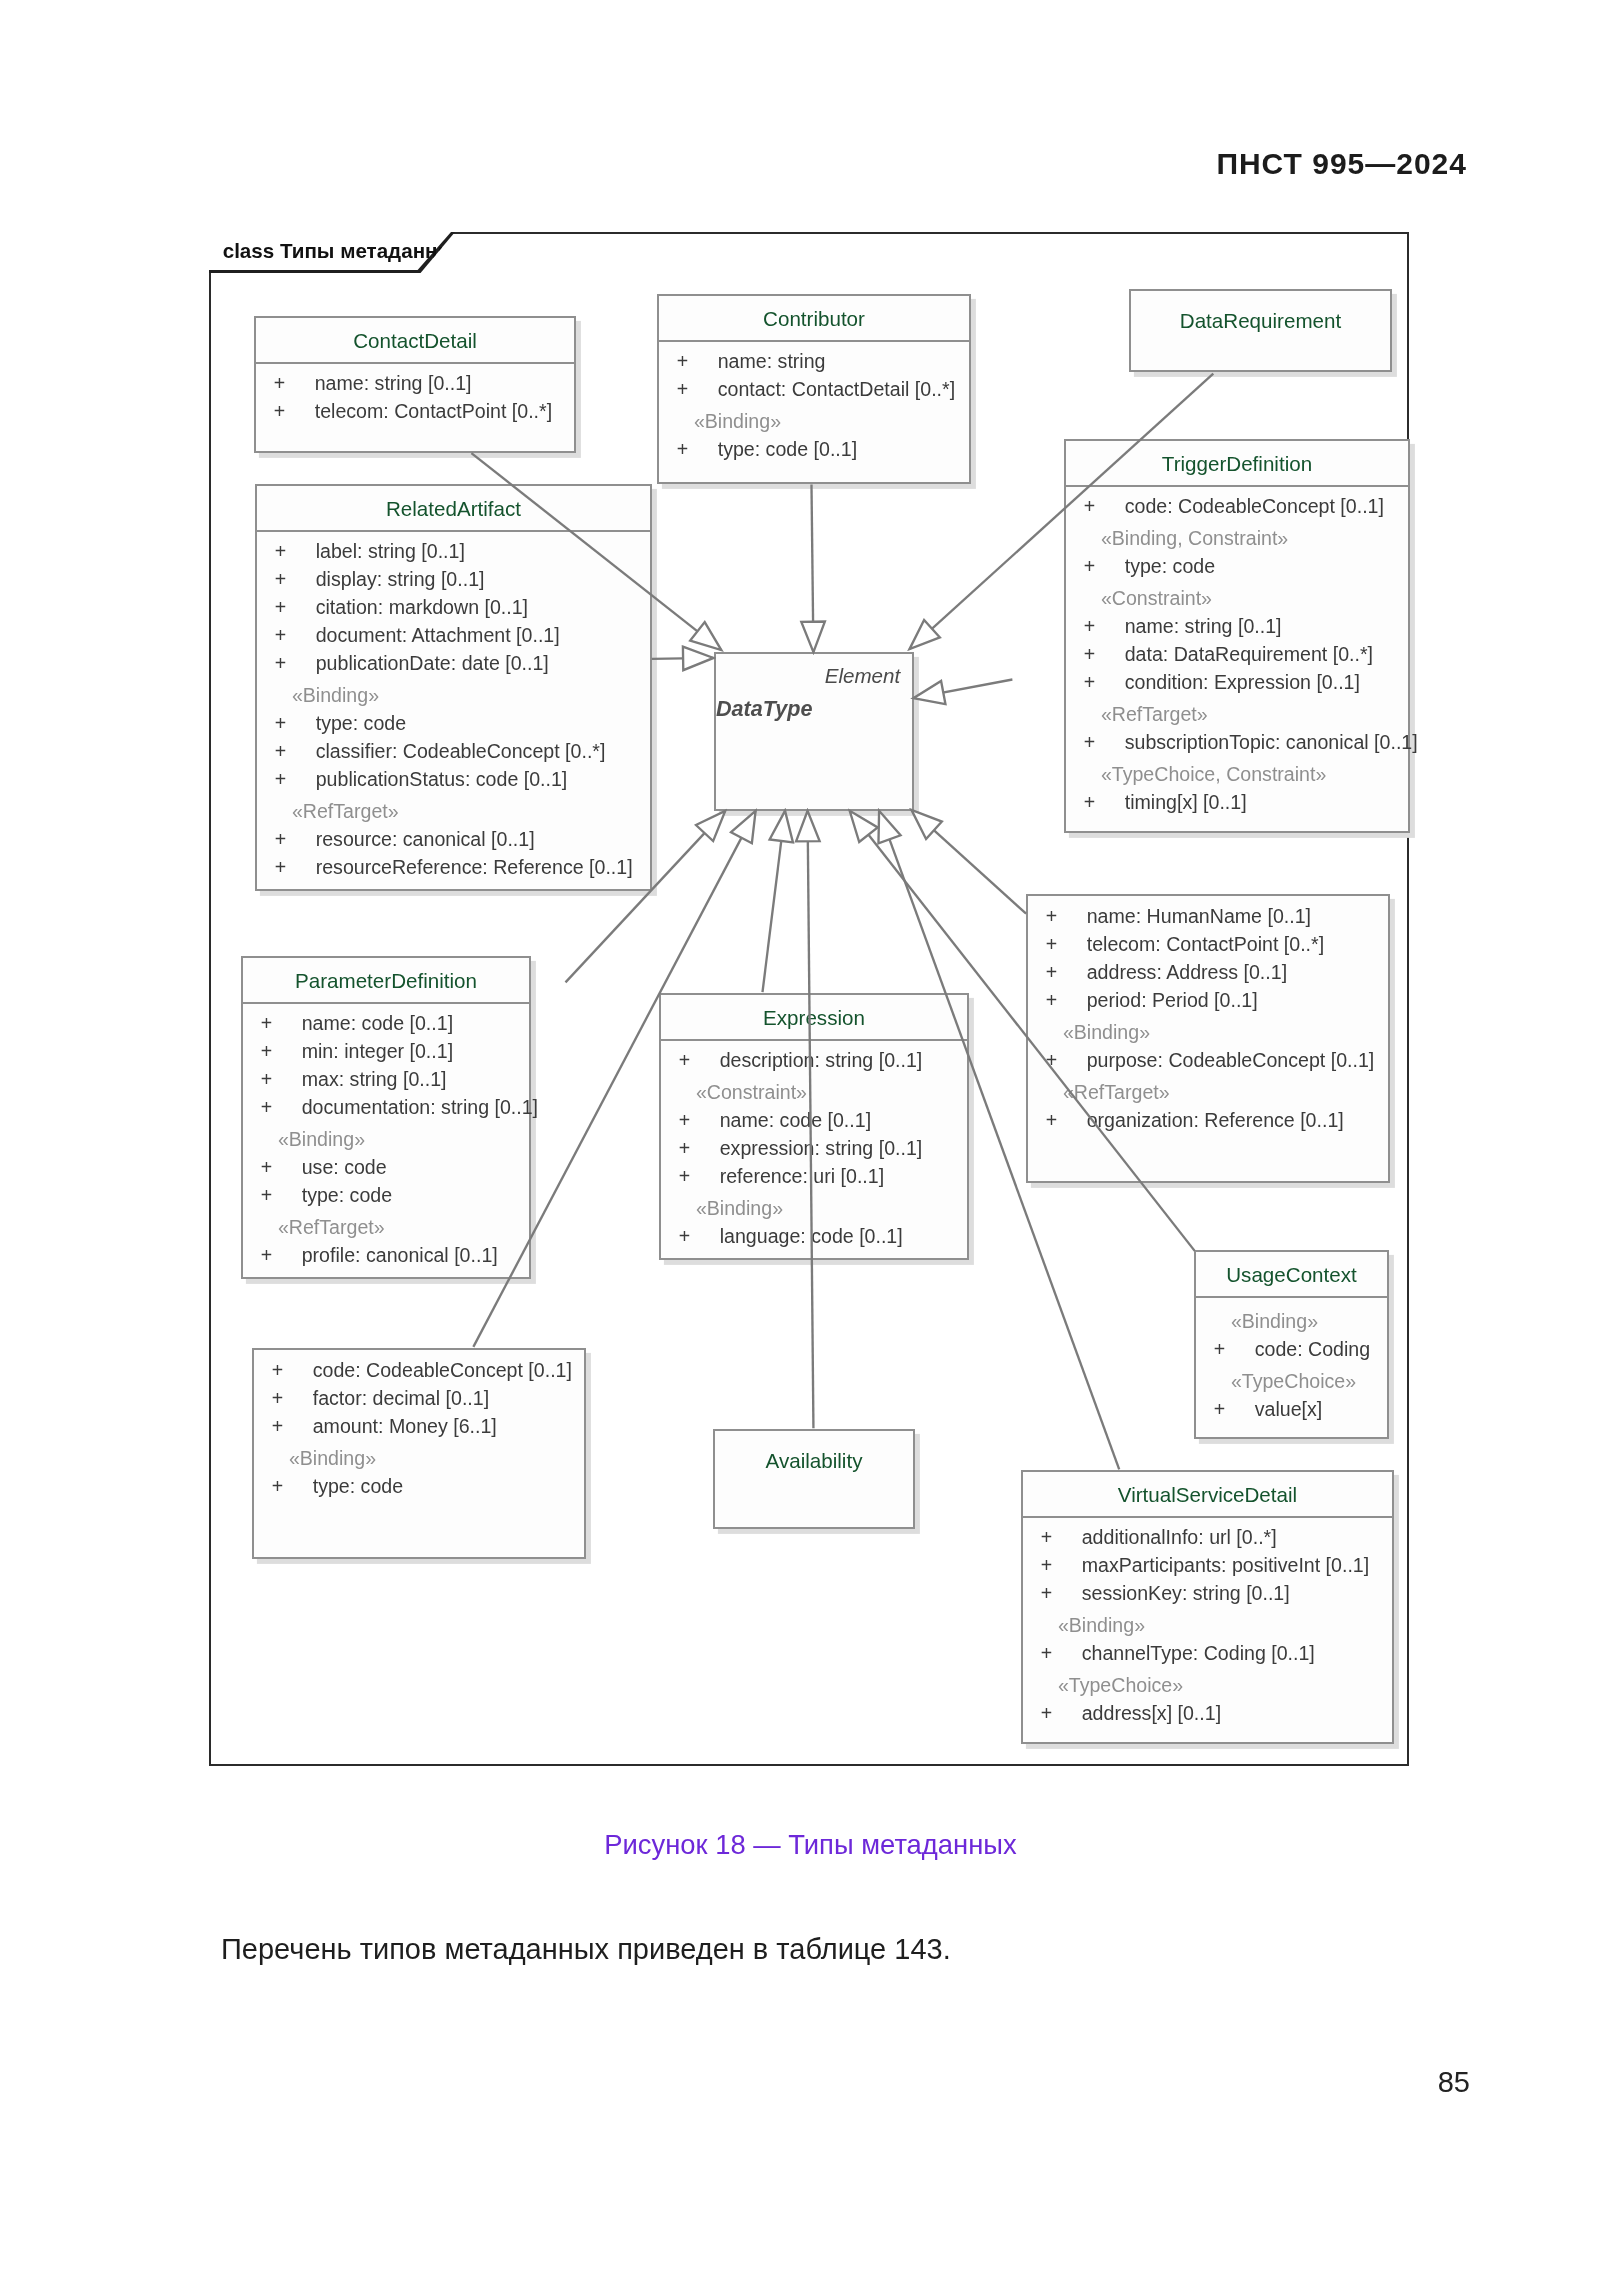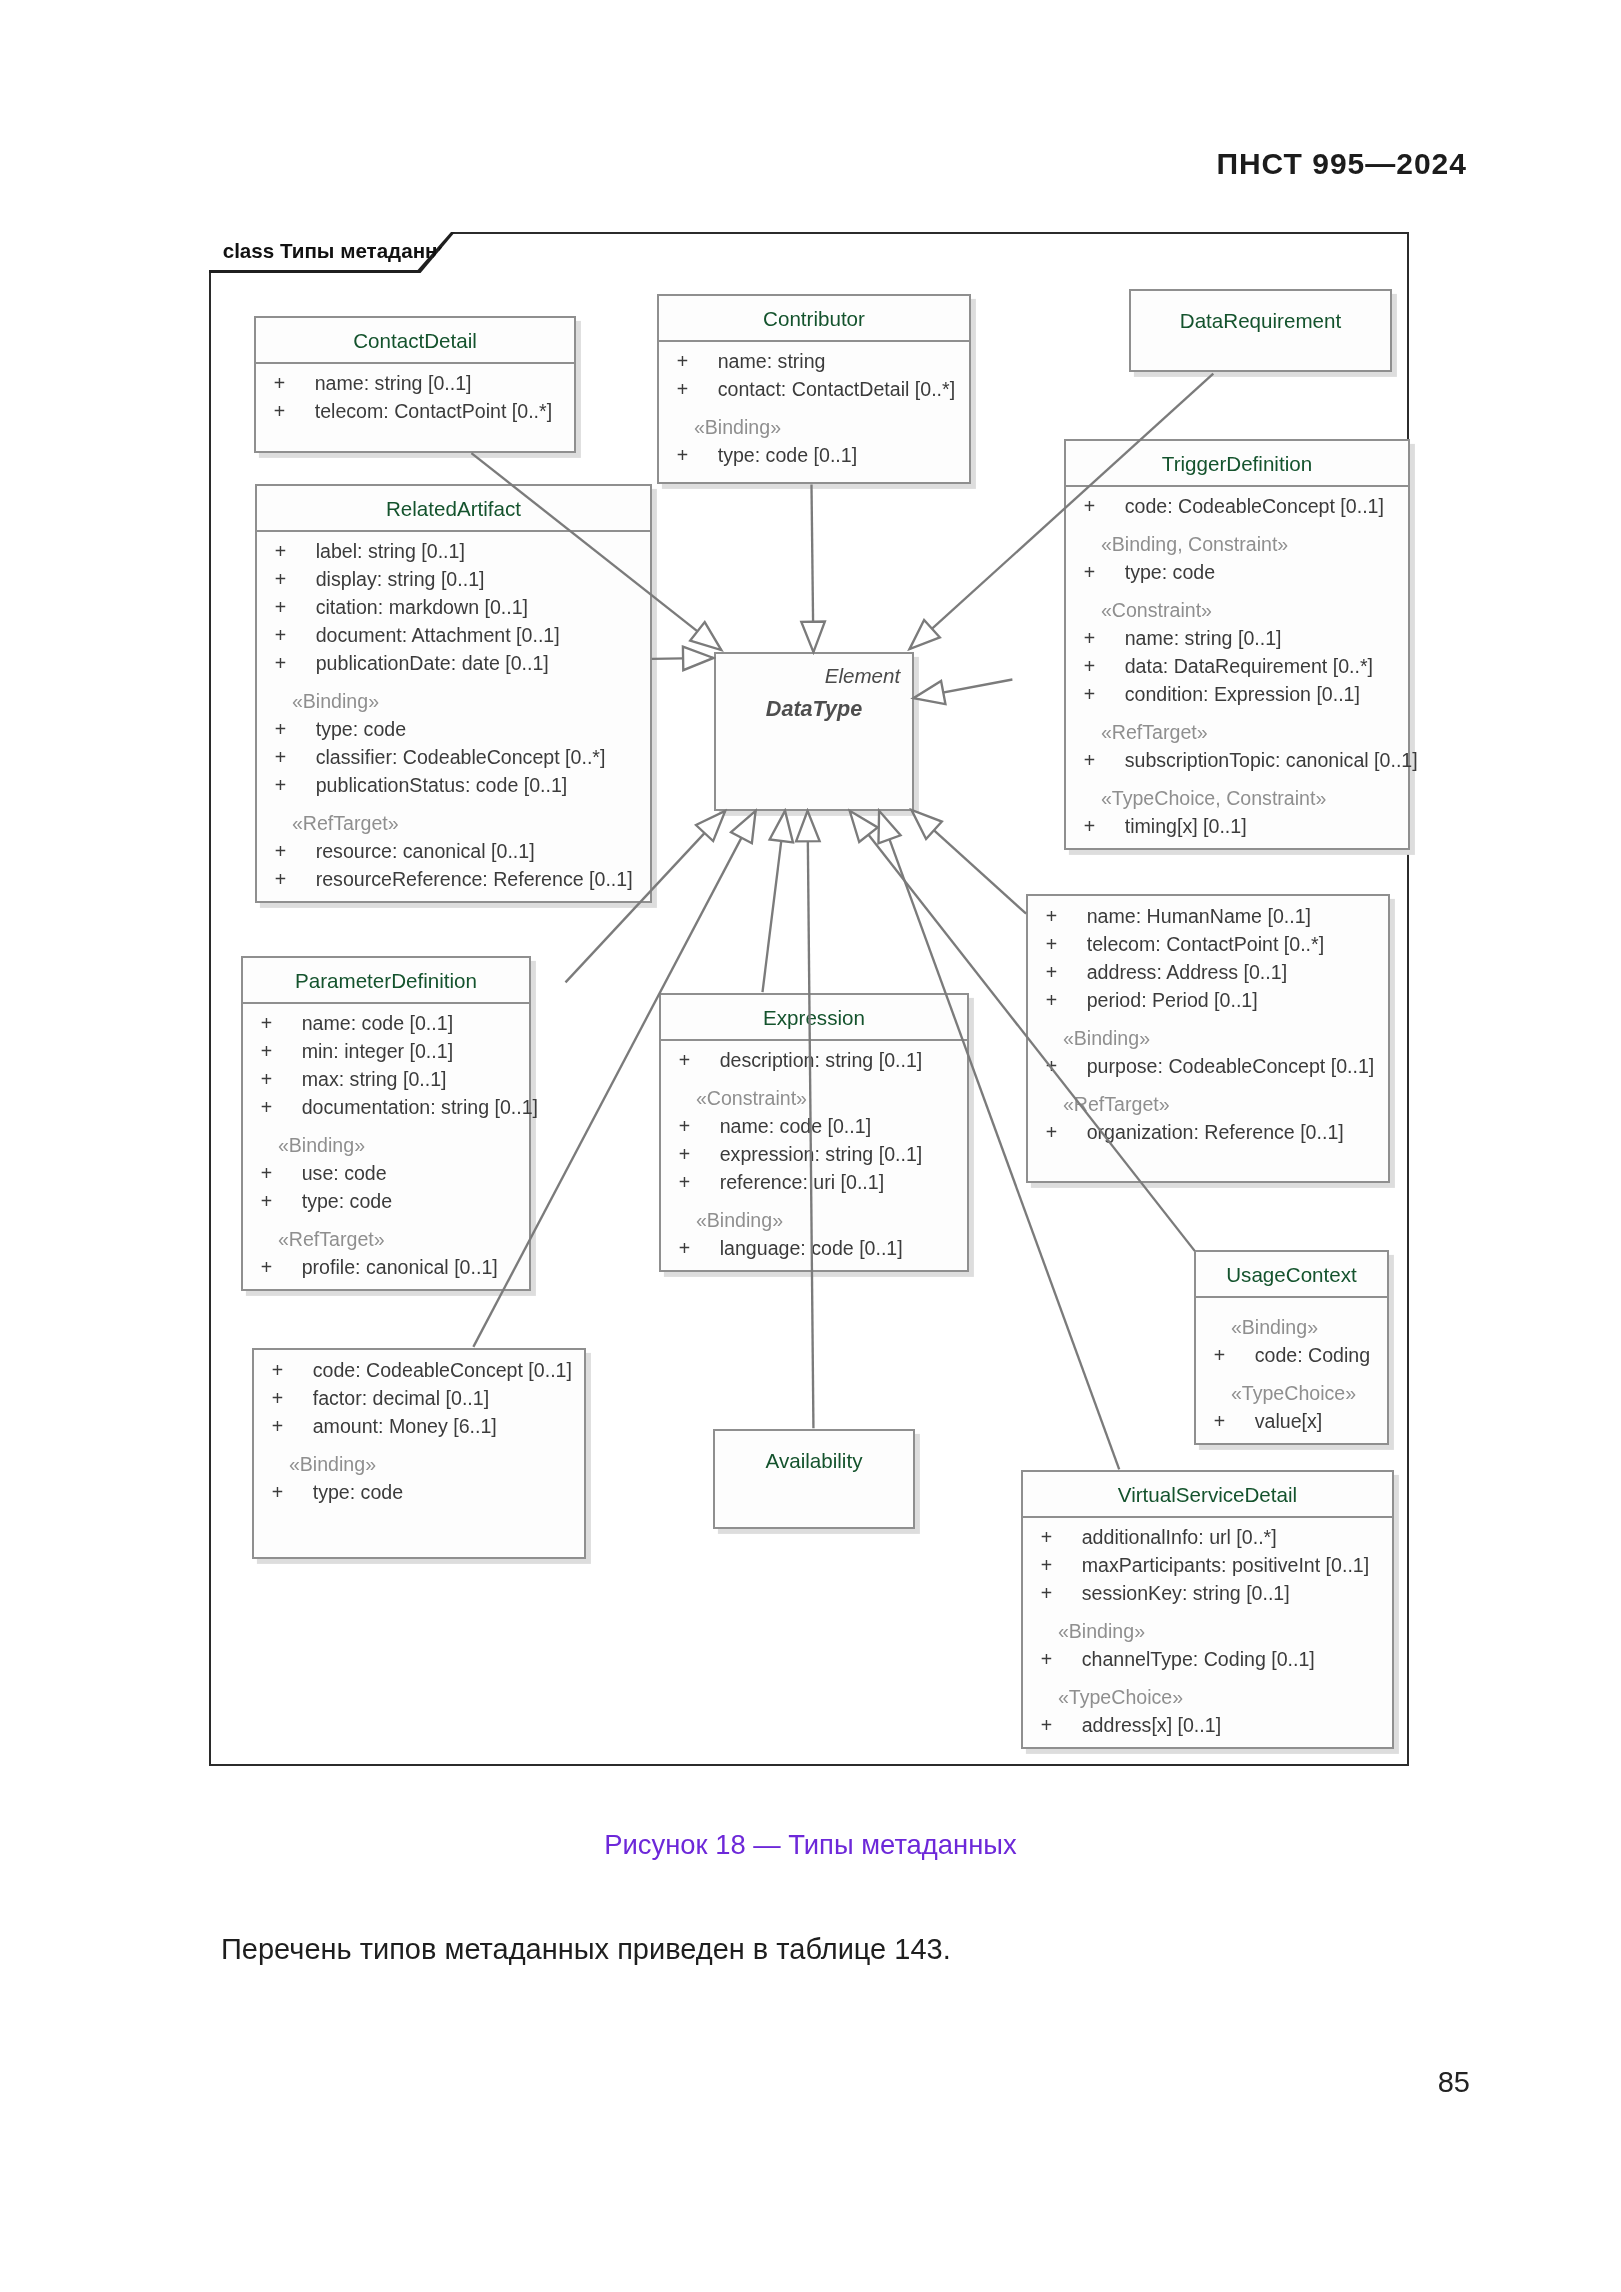--- a/index.html
+++ b/index.html
@@ -37,21 +37,21 @@
   }
   .cbox .title {
     text-align:center; font-weight:normal; color:#14532d; font-size:20.6px;
     padding:10.8px 5.9px 8.8px; border-bottom:2px solid #8f8f8f; white-space:nowrap;
   }
   .cbox.no-divider .title { border-bottom:none; }
   .rows { padding:5.9px 7.8px 7.8px 5.9px; }
   .row { font-size:19.6px; color:#3b3b3b; line-height:28px; white-space:nowrap; }
   .row.attr { display:flex; }
   .row.attr .plus { width:41px; padding-left:11.8px; flex:none; }
-  .row.stereo { color:#8f8f8f; padding-left:29px; margin-top:10px; }
+  .row.stereo { color:#8f8f8f; padding-left:29px; margin-top:4px; }
   
   #box-contact-detail        { left:254px;  top:316px;  width:322px; min-height:137px; }
   #box-contributor           { left:657px;  top:294px;  width:314px; min-height:190px; }
   #box-data-requirement      { left:1129px; top:289px;  width:263px; height:83px; }
   #box-trigger-definition    { left:1064px; top:439px;  width:346px; min-height:394px; }
   #box-related-artifact      { left:255px;  top:484px;  width:397px; min-height:402px; }
   #box-datatype              { left:714px;  top:652px;  width:200px; height:159px; }
   #box-extended-contact-detail { left:1026px; top:894px; width:364px; min-height:289px; }
   #box-parameter-definition  { left:241px;  top:956px;  width:290px; min-height:321px; }
   #box-expression            { left:659px;  top:993px; width:310px; min-height:259px; }
@@ -59,21 +59,21 @@
   #box-monetary-component    { left:252px;  top:1348px; width:334px; min-height:211px; }
   #box-availability          { left:713px;  top:1429px; width:202px; height:100px; }
   #box-virtual-service-detail{ left:1021px; top:1470px; width:373px; min-height:274px; }
   #box-availability .title, #box-data-requirement .title { padding-top:17.6px; }
   
   .dt-stereo {
     font-style:italic; color:#4a4a4a; text-align:right; font-size:20.6px;
     padding:9.8px 11.8px 0 0;
   }
   .dt-name {
-    font-style:italic; font-weight:bold; color:#4e4e4e; text-align:center;
+    font-style:italic; font-weight:bold; color:#4e4e4e; 
     font-size:21.6px; padding-top:7.8px;
   }
   
   .links {
     position:absolute; left:0; top:0; width:1621px; height:2293px;
     z-index:4; pointer-events:none;
   }
   
   .figure-caption {
     position:absolute; left:0; top:1829px; width:1621px; text-align:center;

